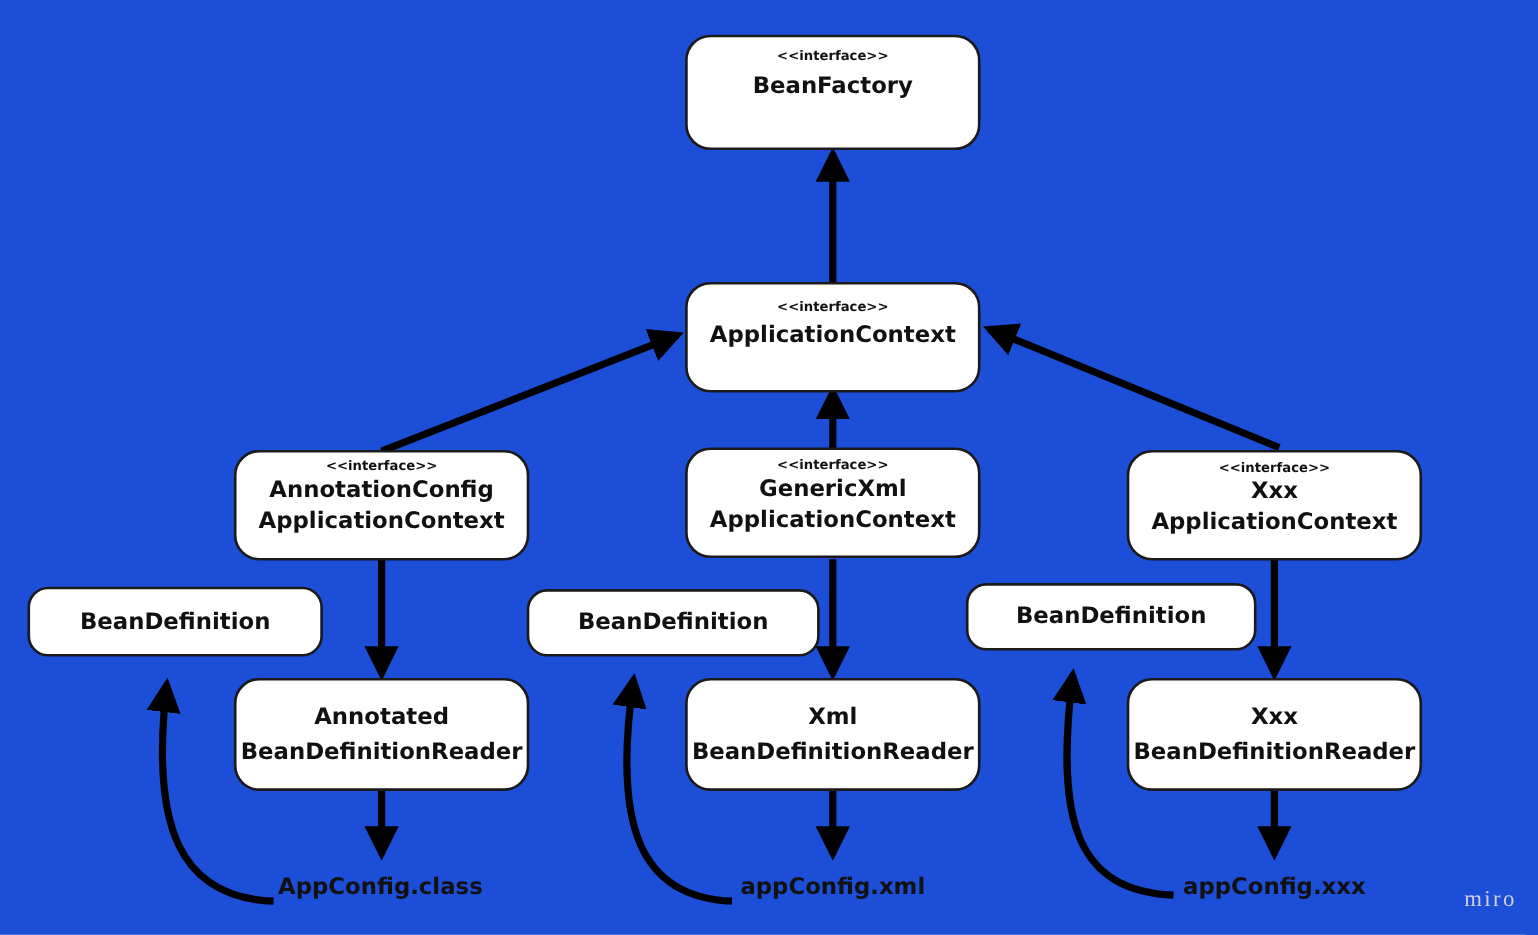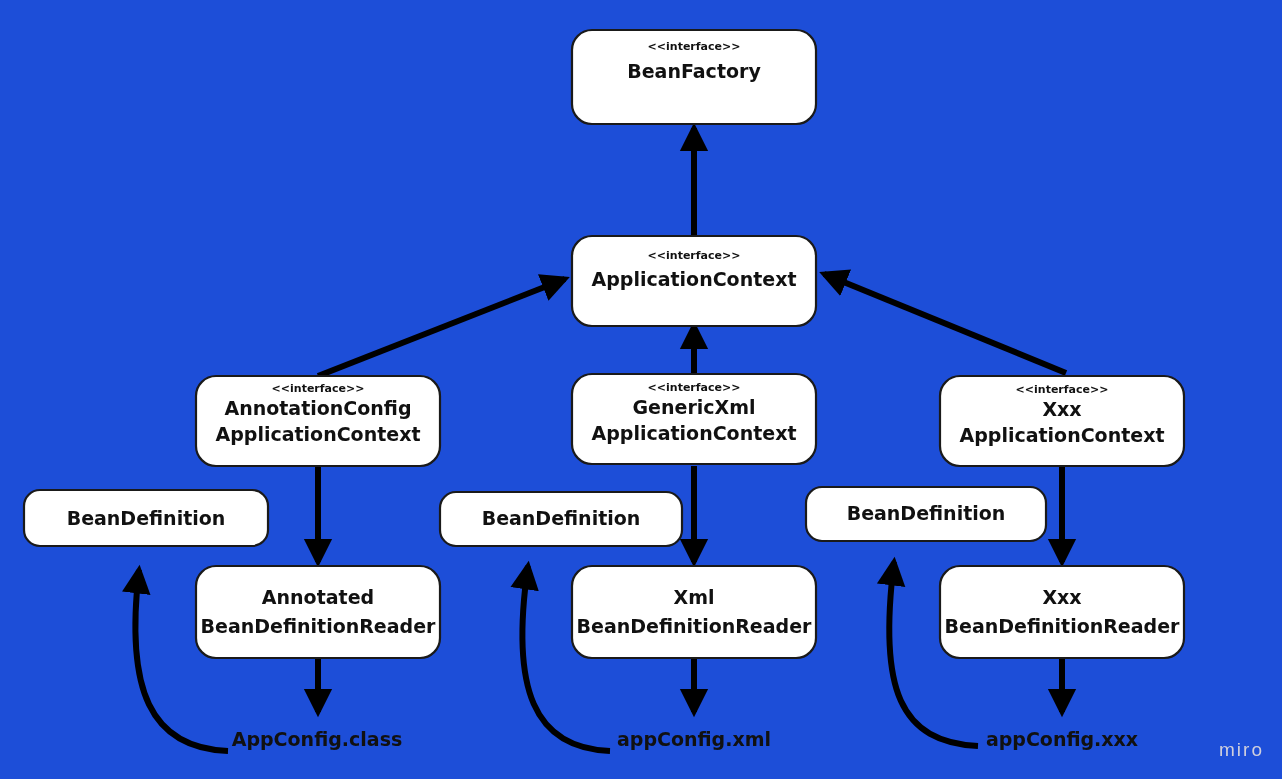--- a/index.html
+++ b/index.html
@@ -57,21 +57,21 @@
   }
   .edge {
     stroke: #000000;
     stroke-width: 6;
     fill: none;
   }
   .watermark {
     position: absolute;
     right: 18px;
     bottom: 18px;
-    font-family: Liberation Sans, sans-serif;
+    font-family: Liberation Serif, serif;
     font-size: 19px;
     letter-spacing: 2px;
     color: #cfcfdd;
     user-select: none;
   }
 </style>
 </head>
 <body>
 
 <div id="canvas">

